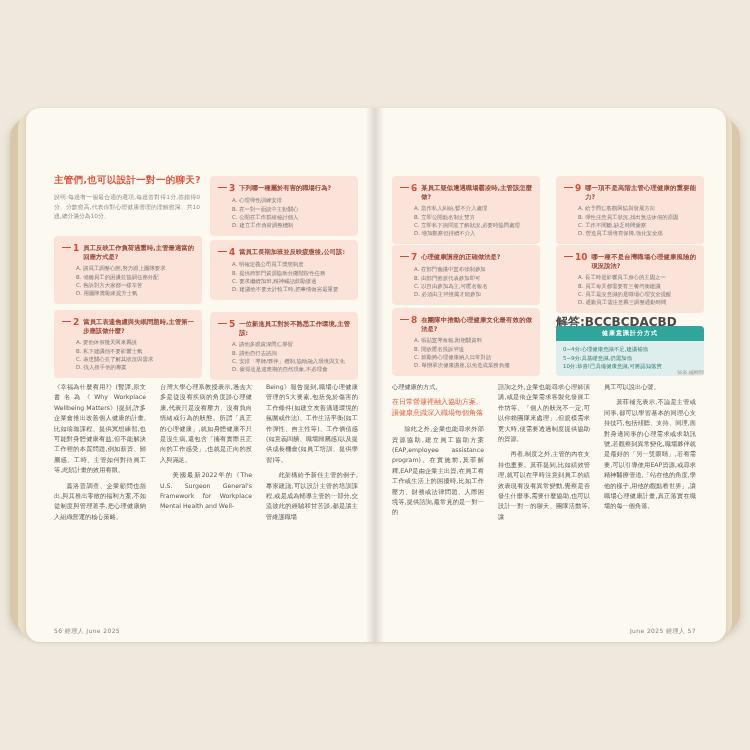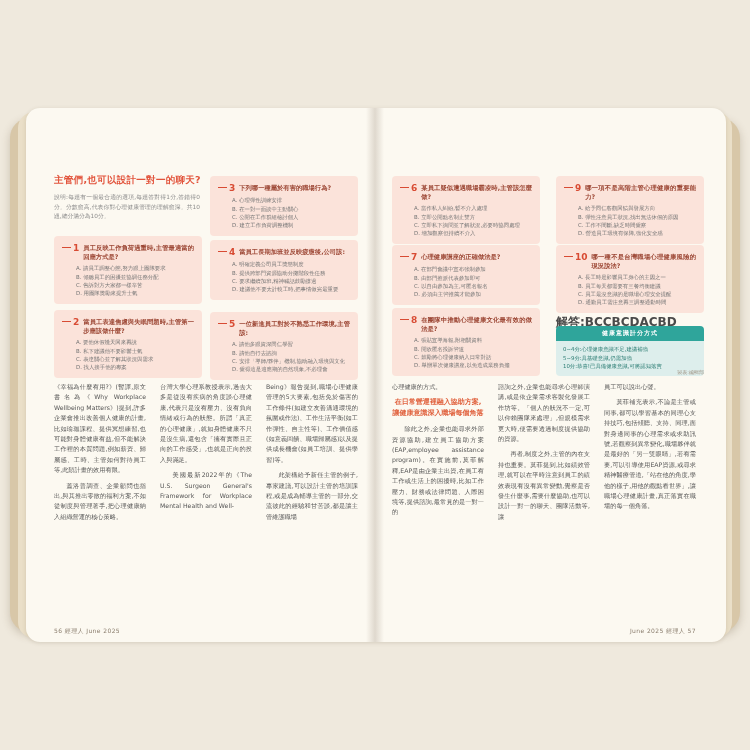--- a/index.html
+++ b/index.html
@@ -70,22 +70,22 @@
     text-align:right; font-size:5px; color:#a09585;
   }
   .col {
     position:absolute; top:382px; width:92px; height:224px;
     font-size:6.2px; line-height:1.68; color:#555555; text-align:justify;
     overflow:hidden;
   }
   .col p { margin-bottom:5px; text-indent:2em; }
   .col p.noindent { text-indent:0; }
   .body-heading {
-    color:#e0603c; font-weight:bold; font-size:7px; line-height:1.55;
-    margin:5px 0 5px; text-indent:0 !important; text-align:center;
+    color:#e0603c; font-weight:normal; font-size:7px; line-height:1.55;
+    margin:5px 0 5px; text-indent:0 !important; text-align:left;
   }
   .footer {
     position:absolute; top:627px; font-size:6px; color:#8a7d6d; letter-spacing:.4px;
   }
   .footer-left { left:54px; }
   .footer-right { right:54px; text-align:right; }
 </style>
 </head>
 <body>
 

